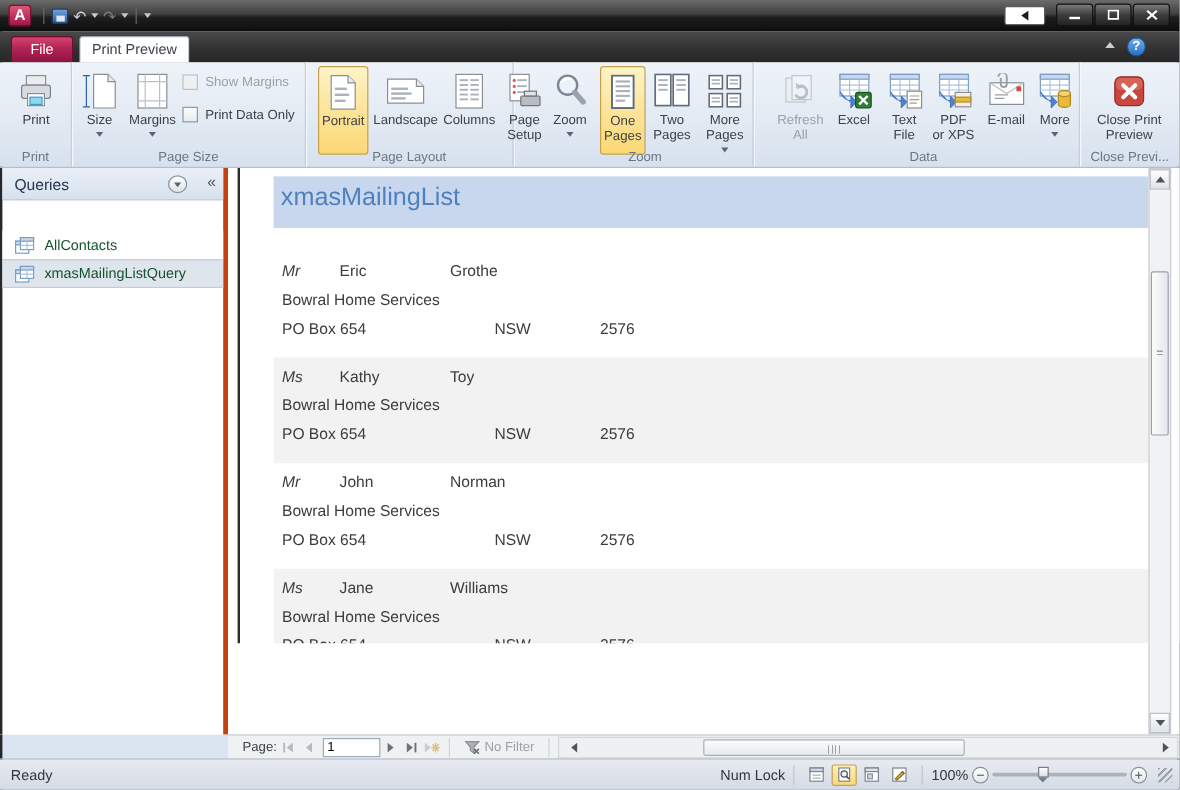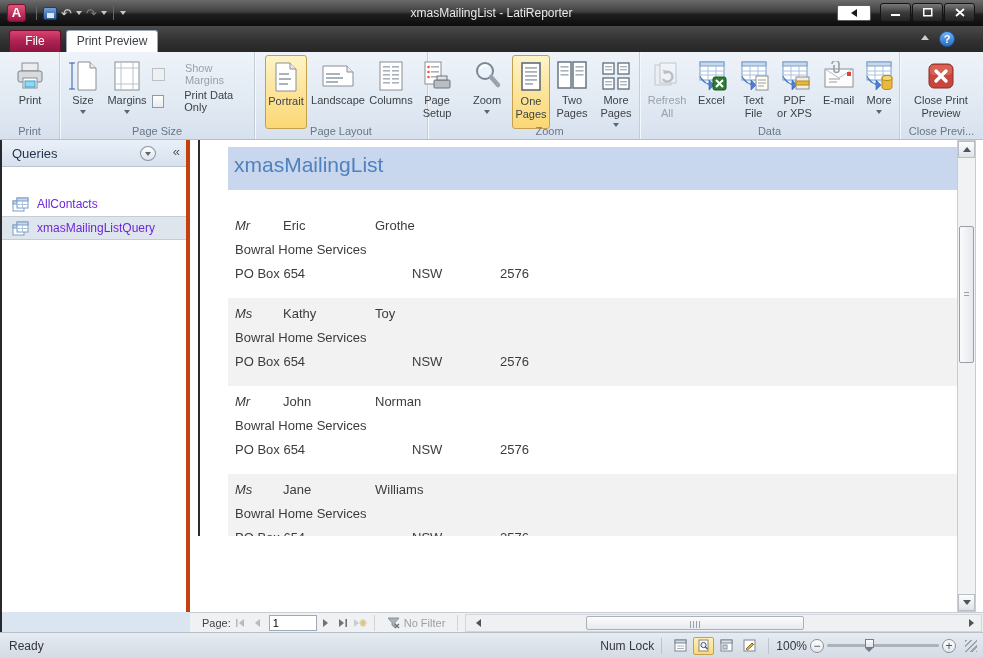--- a/index.html
+++ b/index.html
@@ -49,41 +49,41 @@
   .ribbon { position:absolute; top:52px; left:0; width:983px; height:88px;
     background:linear-gradient(#eef3f9,#e2eaf3 55%,#d7e1ee); border-bottom:1px solid #b3bfce; }
   .rgroup { position:absolute; top:0; height:87px; border-right:1px solid #c3cedb; box-shadow:1px 0 0 #f4f8fc; }
   .glabel { position:absolute; bottom:2px; left:0; right:0; text-align:center; font-size:11px; color:#6b7684; }
   .bigbtn { position:absolute; top:3px; height:74px; display:flex; flex-direction:column; align-items:center;
     padding-top:3px; border-radius:3px; font-size:11px; line-height:13px; text-align:center; color:#3e4247; white-space:pre-line; }
   .bigbtn .ic { height:36px; display:flex; align-items:center; justify-content:center; }
   .bigbtn.sel { background:linear-gradient(#fef4c7,#fce49a 50%,#fbd876); border:1px solid #c5a14e; }
   .bigbtn.dis { color:#9aa1a8; }
   .arrdn { width:0;height:0;border-left:3px solid transparent;border-right:3px solid transparent;border-top:4px solid #5b6470; margin-top:3px; }
-  .cbrow { position:absolute; display:flex; align-items:center; gap:20px; }
+  .cbrow { position:absolute; display:flex; align-items:center; gap:6px; }
   .cbox { width:13px; height:13px; background:linear-gradient(#fdfdfd,#e8ecf0); border:1px solid #8e9aa6; }
   .cbox.dis { background:#eef0f2; border-color:#b9c1c9; }
   .cblab { font-size:11px; }
   .cblab.dis { color:#9aa1a8; }
 
   
   .main { position:absolute; top:140px; left:0; width:983px; height:472px; background:#fff; }
   .navpane { position:absolute; left:0; top:0; width:190px; height:472px; background:#fff; border-right:4px solid #c2410c; border-left:2px solid #26282b; }
   .np-header { position:absolute; top:0; left:0; right:0; height:27px;
     background:linear-gradient(#eaf0f8,#d7e1ee); border-bottom:1px solid #b9c4d1; display:flex; align-items:center; }
   .np-title { margin-left:10px; font-size:13px; color:#24364f; }
   .np-circle { position:absolute; right:30px; top:6px; width:16px; height:15px; border:1px solid #8a94a0; border-radius:50%;
     background:linear-gradient(#fff,#dde4ec); display:flex; align-items:center; justify-content:center; }
   .np-shutter { position:absolute; right:6px; top:4px; font-size:13px; color:#4c5560; }
   .np-shutter::after { content:"«"; }
   .np-search { position:absolute; top:28px; left:3px; right:3px; height:20px; border:1px solid #9fa9b4; background:#fff; display:flex; align-items:center; }
   .np-search input { flex:1; border:none; outline:none; font-family:"Liberation Sans",sans-serif; font-size:11px; padding:0 4px; color:#333; }
   .np-search input::placeholder { font-style:italic; color:#6d7680; }
   .np-items { position:absolute; top:52px; left:0; right:0; }
-  .np-item { height:24px; display:flex; align-items:center; gap:8px; padding-left:10px; background:#fff; font-size:12px; color:#6d28d9; }
+  .np-item { height:24px; display:flex; align-items:center; gap:8px; padding-left:10px; background:#fff; font-size:12px; color:#14532d; }
   .np-item.sel { background:#dfe5ec; border-top:1px solid #c6ccd4; border-bottom:1px solid #c6ccd4; }
 
   .preview { position:absolute; left:190px; top:0; width:793px; height:396px; background:#fff; }
   .page-edge { position:absolute; left:8px; top:0; bottom:0; width:2px; background:#2a2c2f; }
   .page { position:absolute; left:13px; top:0; right:26px; bottom:0; background:#fff; overflow:hidden; }
   .rpt-header { position:absolute; top:7px; left:25px; right:0; height:43px; background:#c9d7ee; }
   .rpt-title { position:absolute; left:6px; top:6px; font-size:21px; color:#4f81bd; }
   .records { position:absolute; top:70px; left:25px; right:0; }
   .record { position:relative; height:88px; font-size:13px; color:#3c3c3c; }
   .record:nth-child(even) { background:#f2f2f2; }
@@ -154,21 +154,20 @@
     <div class="qat">
       <div class="qsep"></div>
       <div class="floppy"></div>
       <div class="undo"></div>
       <div class="qdrop"></div>
       <div class="redo"></div>
       <div class="qdrop"></div>
       <div class="qsep"></div>
       <div class="qdrop"></div>
     </div>
-    <div class="title-text">xmasMailingList - LatiReporter</div>
     <div class="tb-arrow-btn">
         <span class="tri-l"></span>
       </div>
     <div class="winbtns">
       <div class="winbtn">
           <svg width="10" height="9">
             <rect x="0" y="6" width="9" height="2" fill="#fff"></rect>
           </svg>
         </div>
       <div class="winbtn">
@@ -299,21 +298,21 @@
               </g>
             <rect x="12" y="20" width="16" height="8" rx="1" fill="#b8bdc3" stroke="#6f757c"></rect>
             <rect x="15" y="16" width="10" height="4" fill="#dfe2e6" stroke="#6f757c"></rect>
           </svg></span>
         <span>Page
 Setup</span>
       </div>
       <div class="glabel">Page Layout</div>
     </div>
 
-    <div class="rgroup" style="left:460px;width:180px;">
+    <div class="rgroup" style="left:448px;width:180px;">
       <div class="bigbtn" style="left:4px;width:46px;">
         <span class="ic">
           <svg width="30" height="32" viewBox="0 0 30 32">
             <circle cx="13" cy="11" r="8" fill="#eaf3fb" stroke="#7c8794" stroke-width="2"></circle>
             <path d="M7.5 9 a7 7 0 0 1 8 -3" stroke="#fff" stroke-width="2" fill="none"></path>
             <line x1="19" y1="17" x2="26" y2="25" stroke="#9aa3ad" stroke-width="4.5" stroke-linecap="round"></line>
           </svg></span>
         <span>Zoom</span>
         <span class="arrdn"></span>
       </div>

